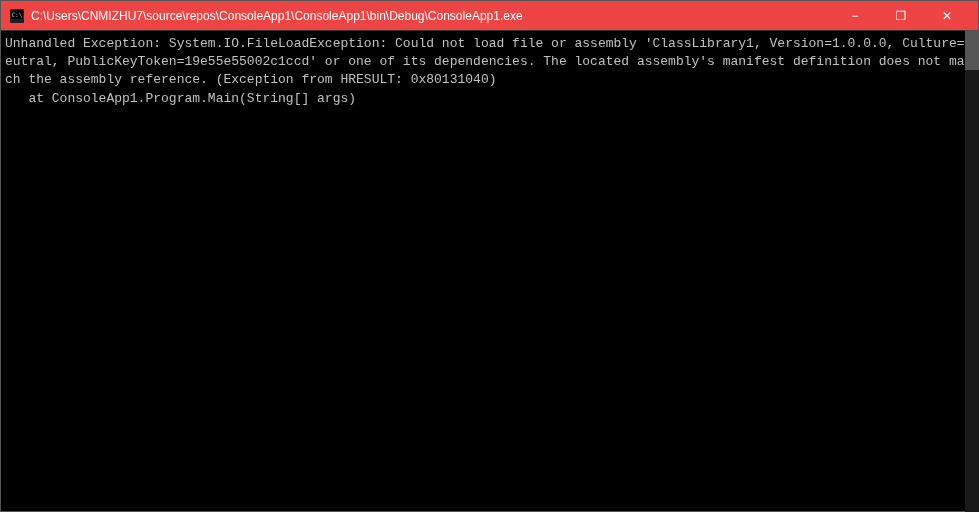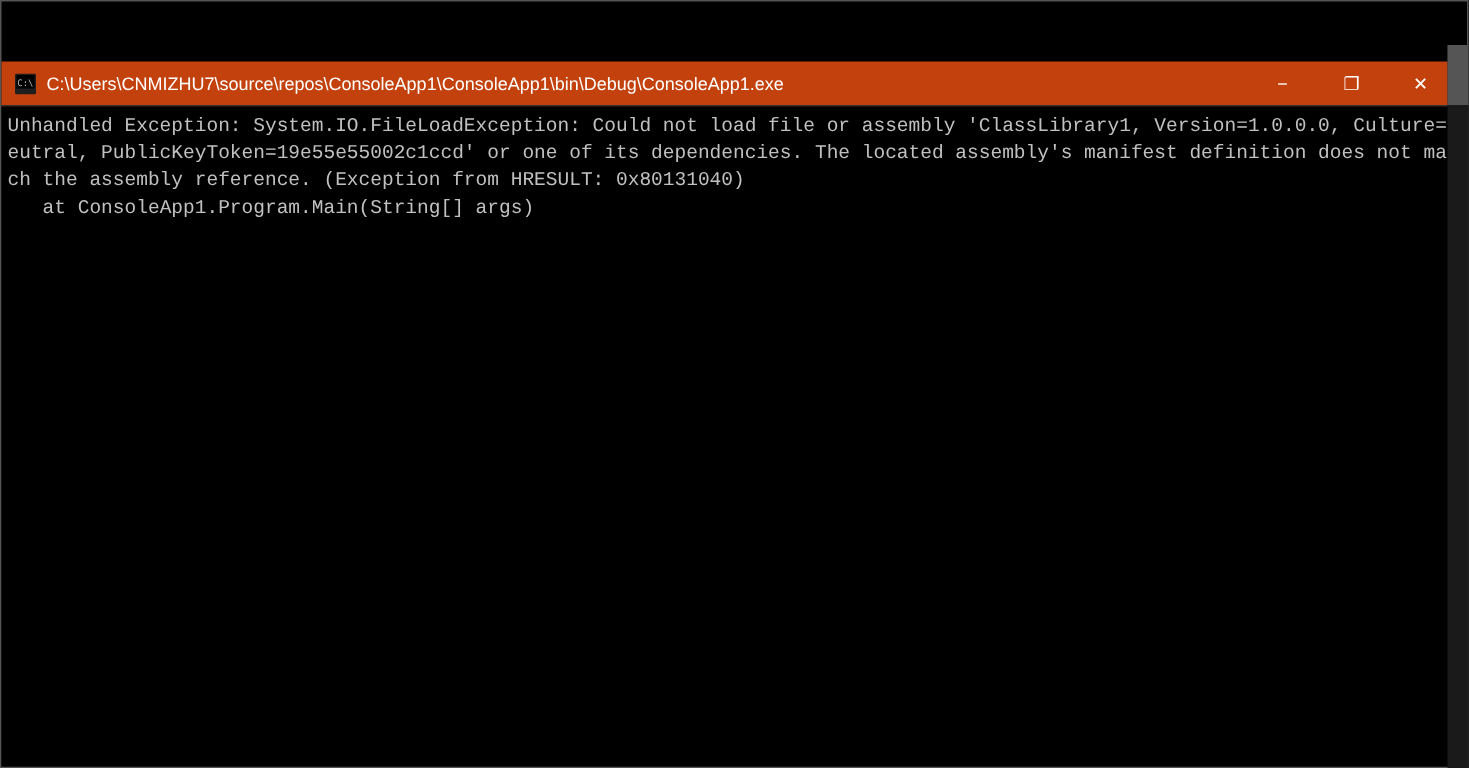--- a/index.html
+++ b/index.html
@@ -19,27 +19,26 @@
     .window {
       width: 979px;
       height: 512px;
       display: flex;
       flex-direction: column;
       border: 1px solid #555;
     }
 
     .title-bar {
       height: 30px;
-      background: #c2410c;
+      background: #ef4444;
       display: flex;
       align-items: center;
       padding: 0 8px;
       flex-shrink: 0;
       border-bottom: 1px solid #333;
-      margin-top: 40px;
     }
 
     .title-bar-icon {
       width: 16px;
       height: 16px;
       margin-right: 6px;
       display: flex;
       align-items: center;
       justify-content: center;
     }

